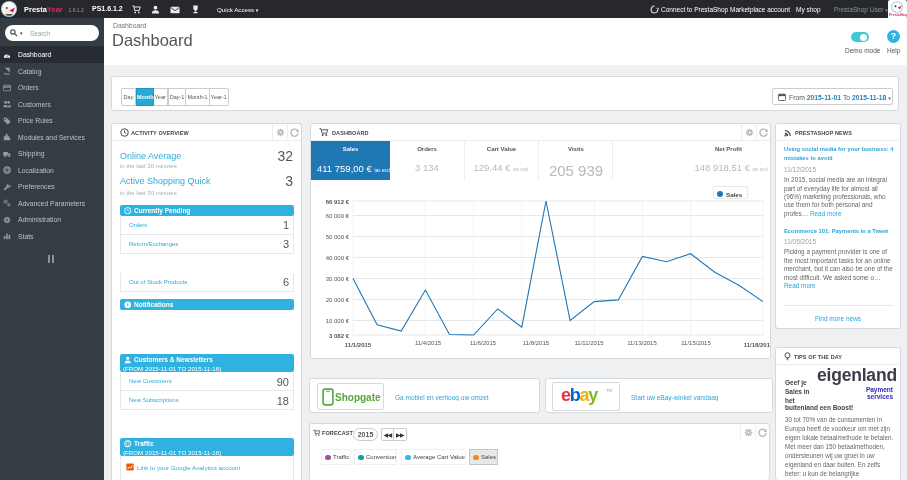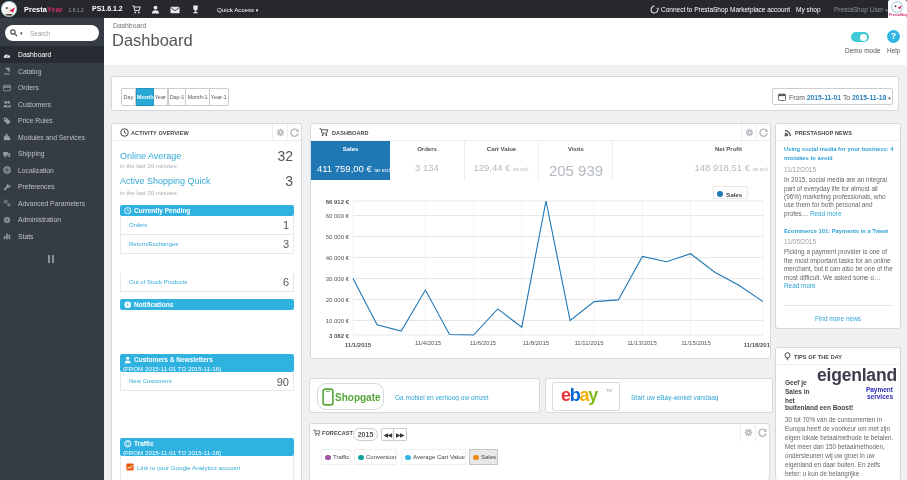--- a/index.html
+++ b/index.html
@@ -276,20 +276,24 @@
     <svg class="abs" style="left:4px;top:2px" width="7.5" height="7.5" viewBox="0 0 10 10">
           <circle cx="5" cy="3" r="2.1" fill="#fff"></circle>
           <path d="M1,9.5 a4,3.6 0 0 1 8,0 z" fill="#fff"></path>
         </svg>
     <span class="abs" style="left:14px;top:2px;font-size:6.5px;font-weight:bold">Customers &amp; Newsletters</span>
     <span class="abs nline" style="left:3px;top:10.5px;font-size:6.2px">(FROM 2015-11-01 TO 2015-11-18)</span>
   </div>
   <div class="brow" style="top:248px;height:19px">
         <span class="abs cyan" style="left:8px;top:6px">New Customers</span>
         <span class="num" style="top:3.5px">90</span>
+      </div>
+  <div class="brow" style="top:267px;height:19px">
+        <span class="abs cyan" style="left:8px;top:6px">New Subscriptions</span>
+        <span class="num" style="top:3.5px">18</span>
       </div>
 
   <div class="banner" style="top:314px;height:18px">
     <svg class="abs" style="left:4px;top:2px" width="7.5" height="7.5" viewBox="0 0 10 10">
           <circle cx="5" cy="5" r="4.2" fill="none" stroke="#fff" stroke-width="1.2"></circle>
           <path d="M5,0.8 a6,6 0 0 1 0,8.4 M5,0.8 a6,6 0 0 0 0,8.4" fill="none" stroke="#fff" stroke-width="0.8"></path>
         </svg>
     <span class="abs" style="left:14px;top:2px;font-size:6.5px;font-weight:bold">Traffic</span>
     <span class="abs nline" style="left:3px;top:10.5px;font-size:6.2px">(FROM 2015-11-01 TO 2015-11-18)</span>
   </div>
@@ -389,21 +393,21 @@
       <text x="225" y="166">11/8/2015</text>
       <text x="278" y="166">11/11/2015</text>
       <text x="331" y="166">11/13/2015</text>
       <text x="385" y="166">11/15/2015</text>
       <text x="459" y="168" text-anchor="end" font-weight="bold">11/18/201</text>
     </g>
   </svg>
 </div>
 
 <div class="panel" style="left:309px;top:378px;width:231px;height:35px">
-  <div class="abs" style="left:7px;top:4px;width:67px;height:27px;border:1px solid #d7dadd;border-radius:9px">
+  <div class="abs" style="left:7px;top:4px;width:67px;height:27px;border:1px solid #d7dadd;border-radius:2px">
     <svg class="abs" style="left:4px;top:4px" width="12" height="18" viewBox="0 0 11 16">
       <rect x="1" y="0.8" width="9" height="14.4" rx="2" fill="none" stroke="#56a73c" stroke-width="1.5"></rect>
       <path d="M3.5,2.8 h4" stroke="#56a73c" stroke-width="0.8"></path>
     </svg>
     <span class="abs" style="left:17px;top:8px;font-size:10px;color:#56a73c;font-weight:bold">Shopgate</span>
   </div>
   <span class="abs nline" style="left:85px;top:15px;font-size:6.5px;color:#2fa3d5">Ga mobiel en verhoog uw omzet</span>
 </div>
 <div class="panel" style="left:545px;top:378px;width:228px;height:35px">
   <div class="abs" style="left:6px;top:3px;width:68px;height:29px;border:1px solid #d7dadd;border-radius:2px">

